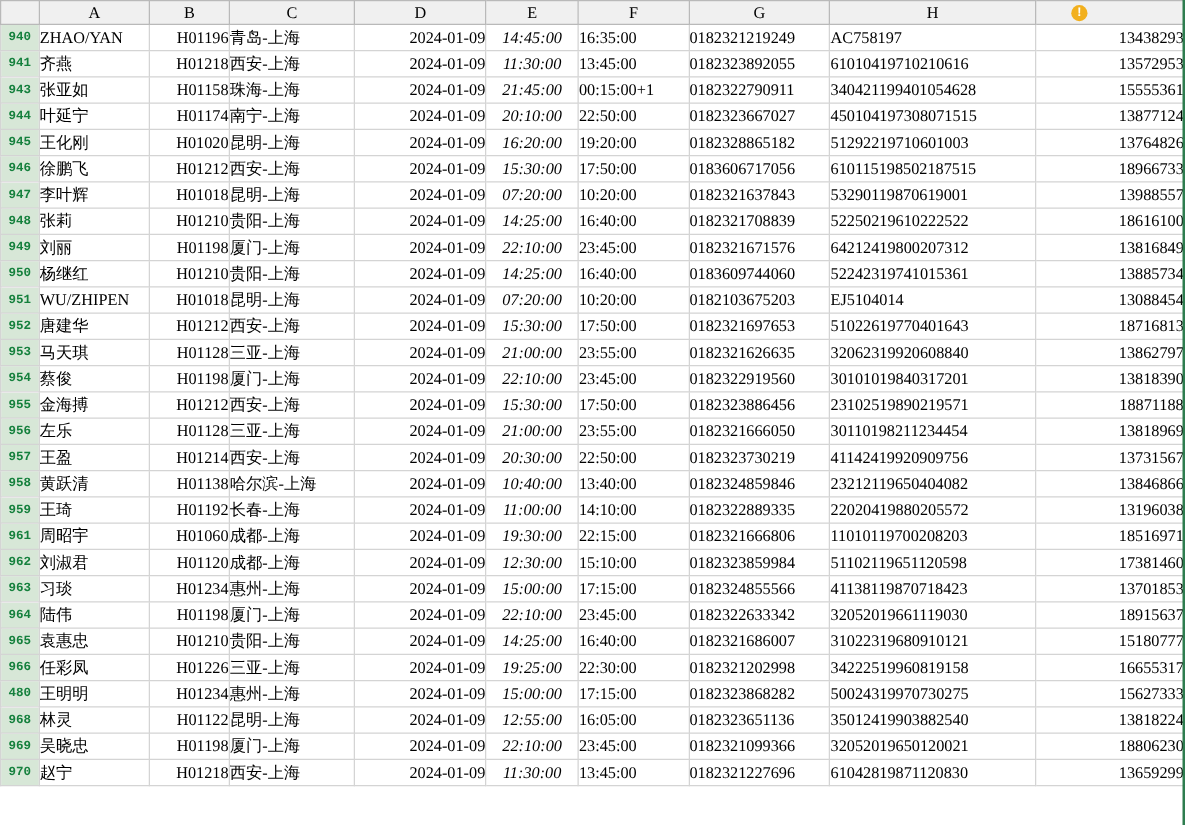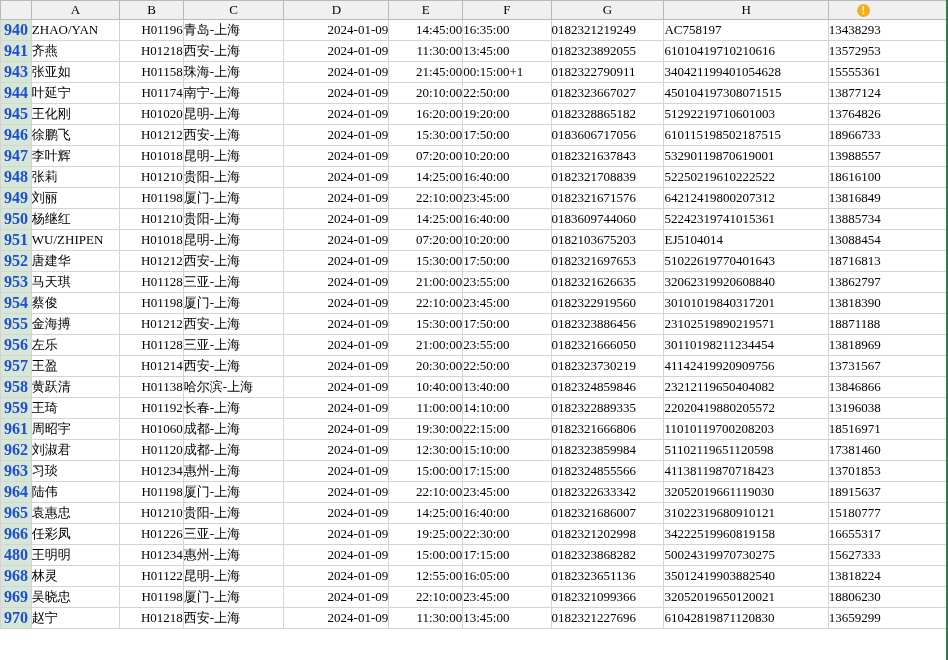--- a/index.html
+++ b/index.html
@@ -47,45 +47,45 @@
   }
   th.corner {
     background: #e4e4e4;
     width: 30px;
   }
   
   td.rowhdr {
     background: #f0f0f0;
     border: 1px solid #b9b9b9;
     text-align: center;
-    font-size: 16px;
-    color: #1d4ed8;
+    font-size: 10px;
+    color: #15803d;
     width: 30px;
-    font-family: Liberation Serif, serif;
+    font-family: Liberation Mono, monospace;
   }
   td.rowhdr.sel {
     background: #d7e7d7;
     font-weight: bold;
   }
   td.cell {
     font-size: 13px;
     color: #000;
     padding-left: 2px;
     padding-right: 2px;
     font-family: "Liberation Serif", serif;
   }
   td.c-name   { width: 86px; }
   td.c-code   { width: 62px; text-align: right; }
   td.c-route  { width: 98px; }
   td.c-date   { width: 102px; text-align: right; }
-  td.c-time1  { width: 72px; text-align: right; }
+  td.c-time1  { width: 72px; text-align: center; font-style: italic; }
   td.c-time2  { width: 86px; }
   td.c-num1   { width: 110px; }
   td.c-num2   { width: 160px; }
-  td.c-num3   { width: 116px; }
+  td.c-num3   { width: 116px; text-align: right; }
   th.h-name   { width: 86px; }
   th.h-code   { width: 62px; }
   th.h-route  { width: 98px; }
   th.h-date   { width: 102px; }
   th.h-time1  { width: 72px; }
   th.h-time2  { width: 86px; }
   th.h-num1   { width: 110px; }
   th.h-num2   { width: 160px; }
   th.h-num3   { width: 116px; }
   .warn-badge {

